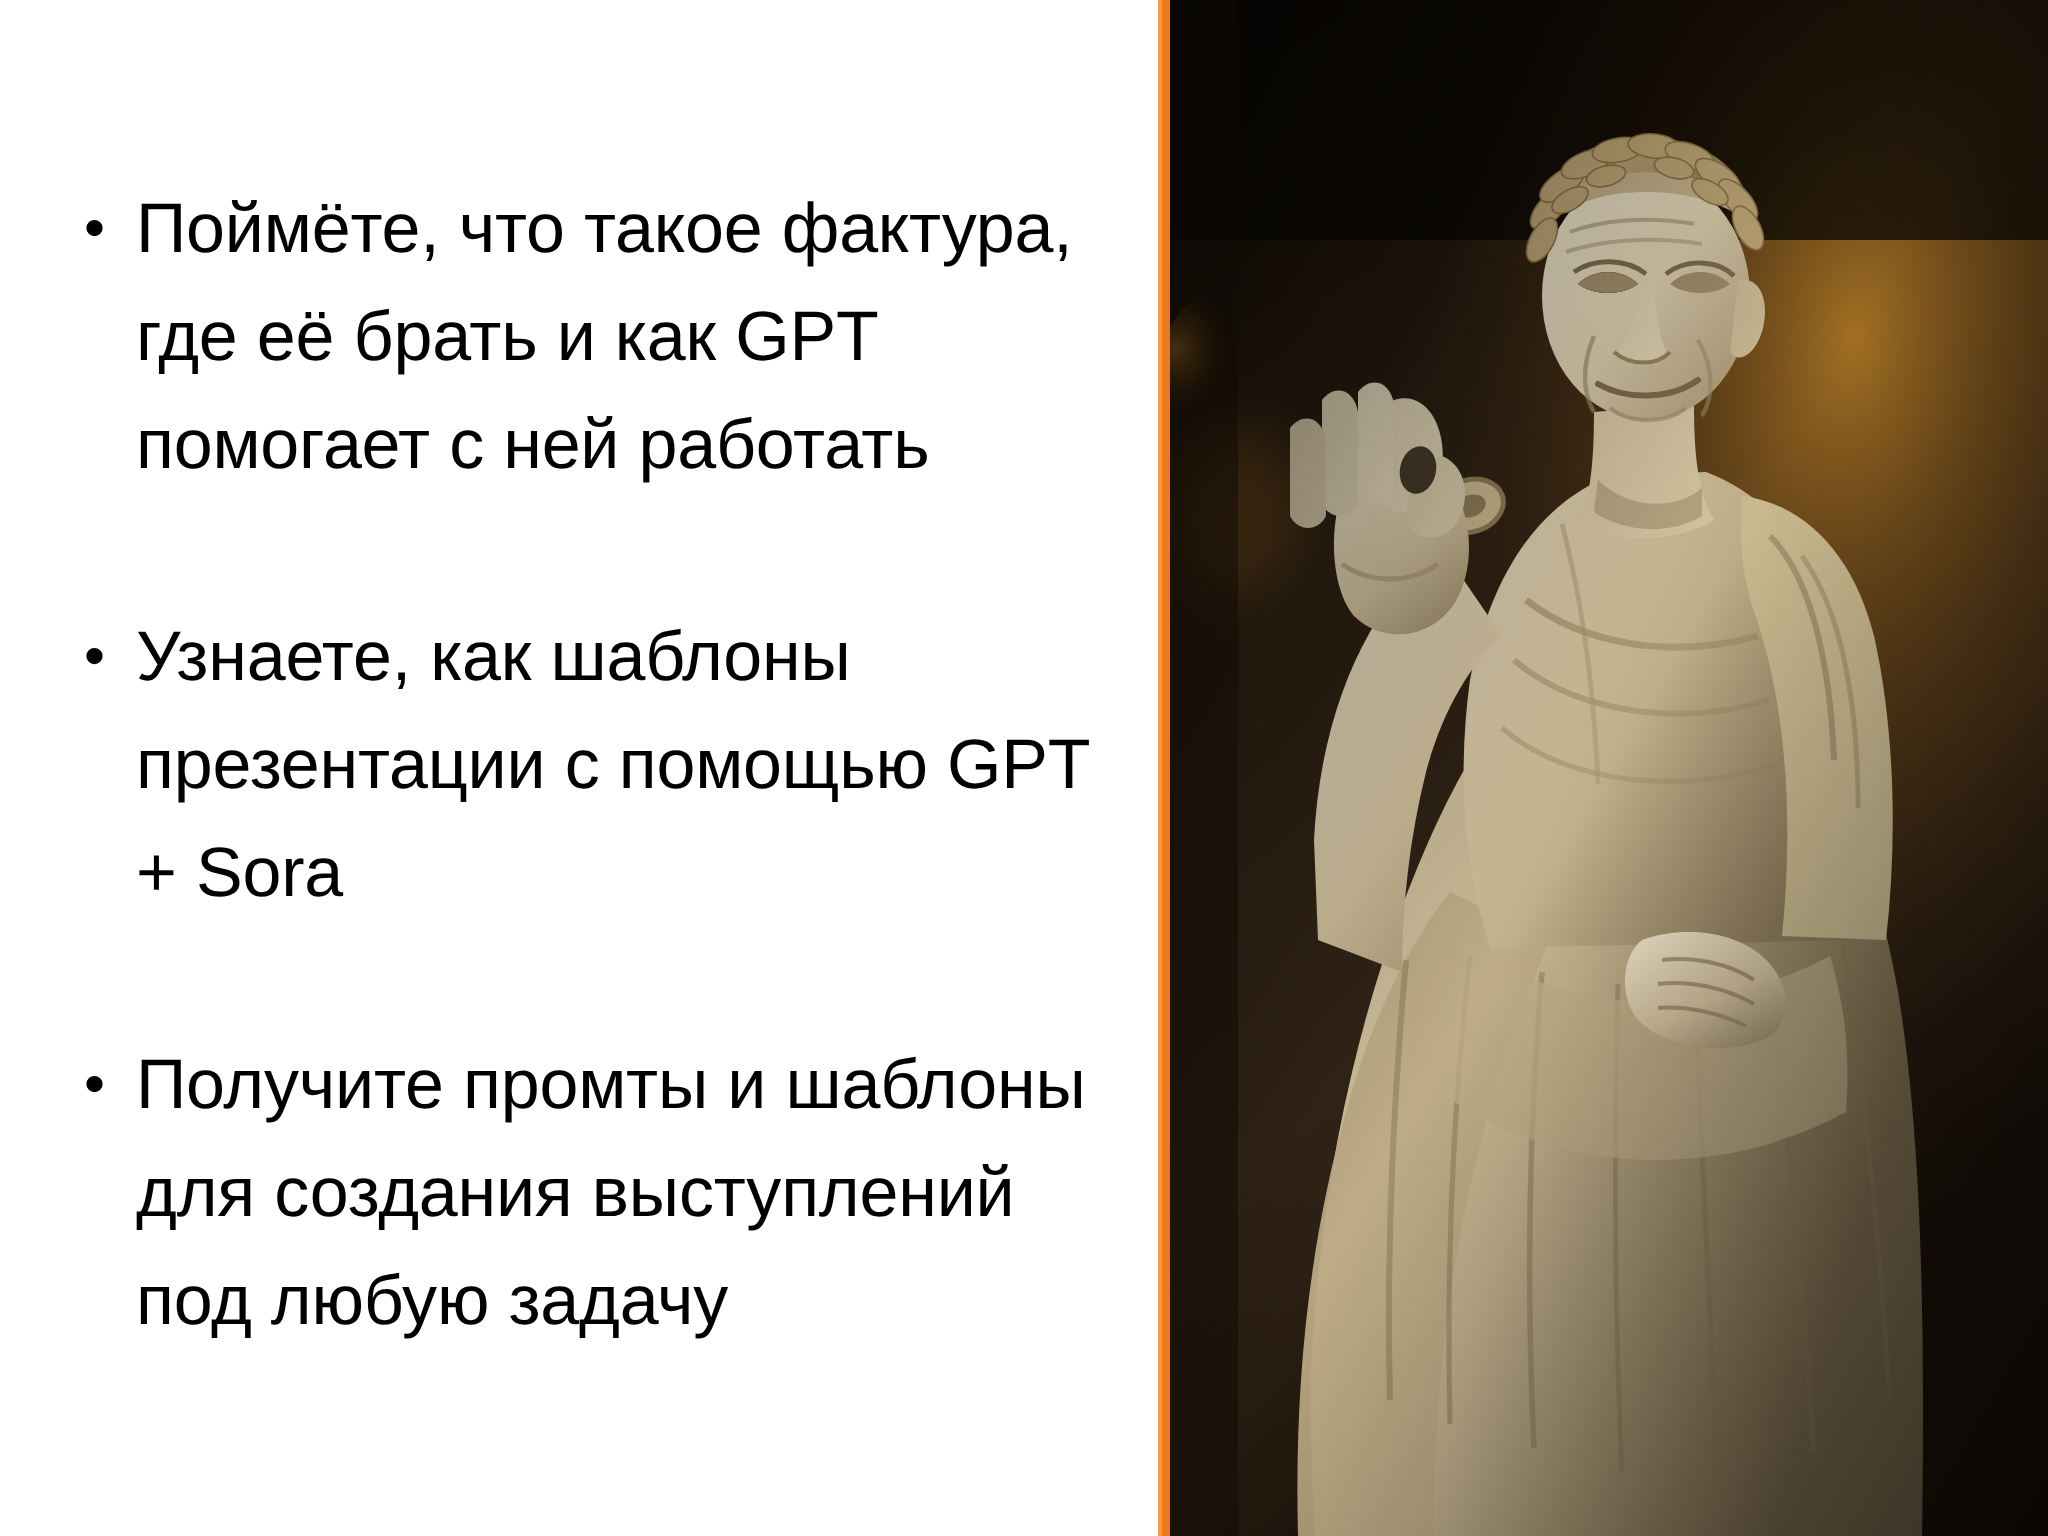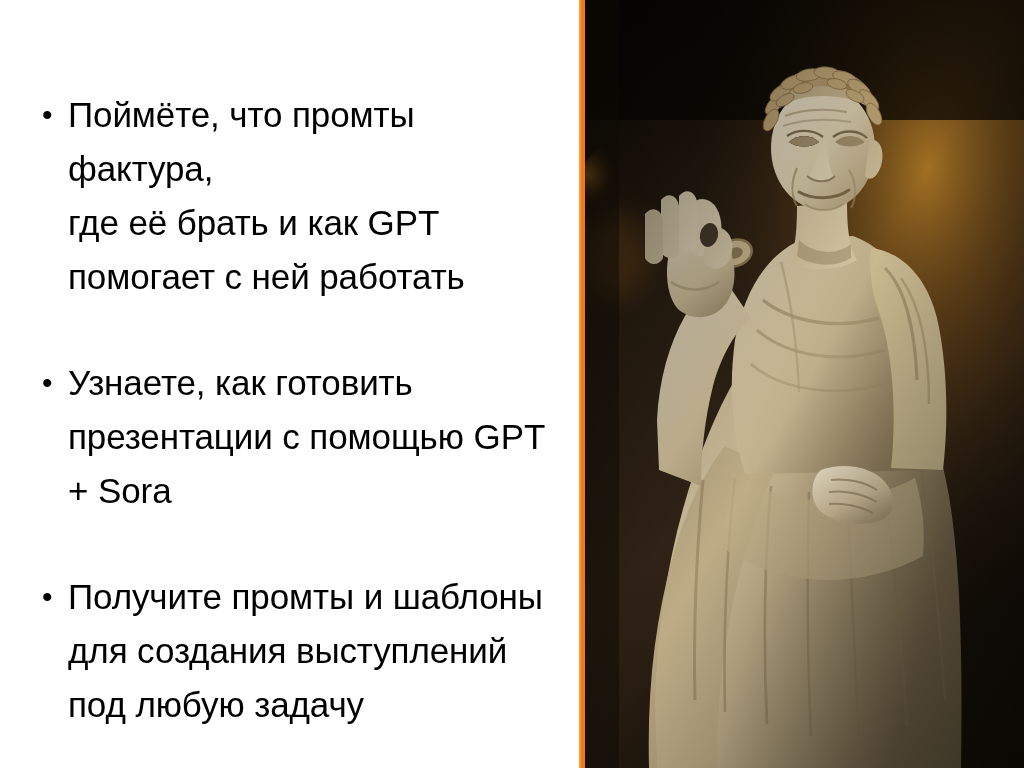--- a/index.html
+++ b/index.html
@@ -107,28 +107,28 @@
 </head>
 <body>
 
 <div class="slide">
 
   <div class="content-panel">
     <ul class="bullet-list">
 
       <li class="bullet-item">
         <span class="bullet-marker">•</span>
-        <span class="bullet-text">Поймёте, что промты фактура,
+        <span class="bullet-text">Поймёте, что такое фактура,
 где её брать и как GPT
 помогает с ней работать</span>
       </li>
 
       <li class="bullet-item">
         <span class="bullet-marker">•</span>
-        <span class="bullet-text">Узнаете, как готовить
+        <span class="bullet-text">Узнаете, как шаблоны
 презентации с помощью GPT
 + Sora</span>
       </li>
 
       <li class="bullet-item">
         <span class="bullet-marker">•</span>
         <span class="bullet-text">Получите промты и шаблоны
 для создания выступлений
 под любую задачу</span>
       </li>

